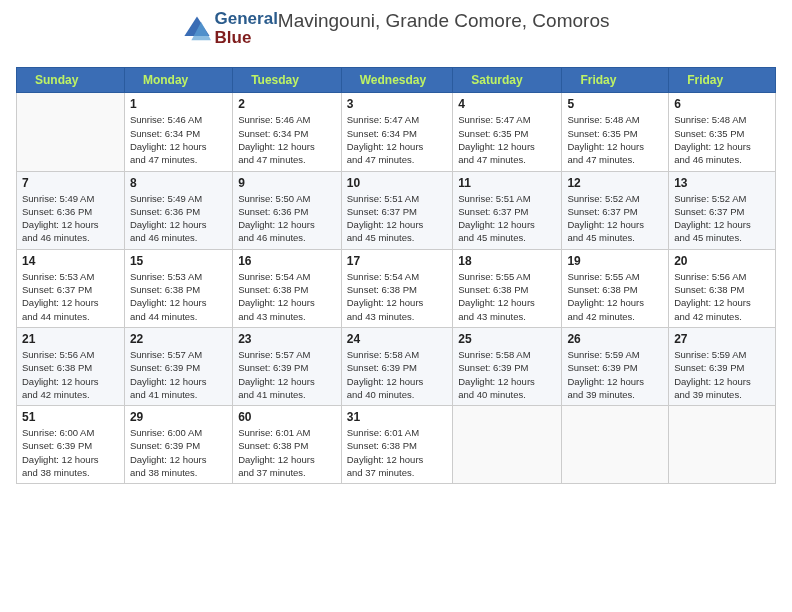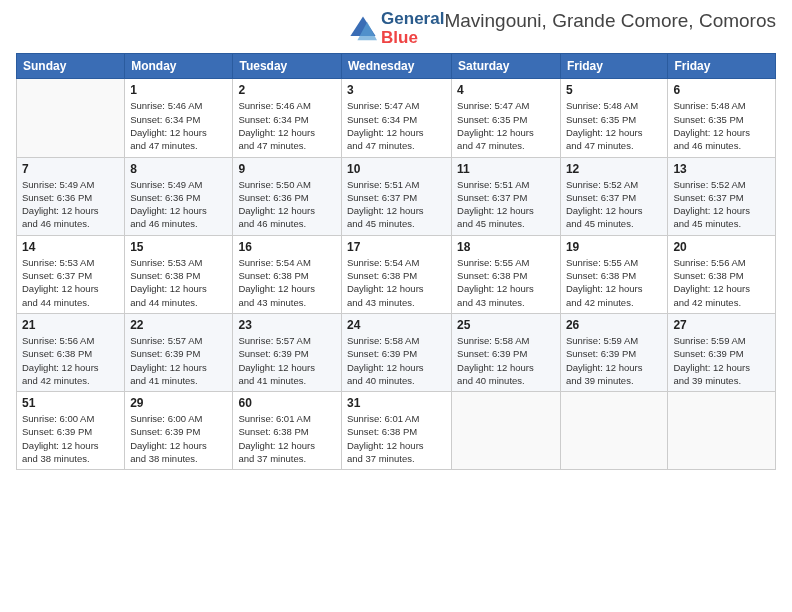--- a/index.html
+++ b/index.html
@@ -11,22 +11,22 @@
       overflow: hidden;
     }
     .page {
       width: 792px;
       height: 612px;
       padding: 10px 16px 10px 16px;
     }
     .header {
       display: flex;
       align-items: flex-start;
-      justify-content: flex-end;
-      margin-bottom: 6px;
+      justify-content: center;
+      margin-bottom: 20px;
     }
     .logo-area {
       display: flex;
       align-items: center;
     }
     .logo-icon {
       width: 28px;
       height: 28px;
       margin-right: 4px;
     }
@@ -42,23 +42,23 @@
       font-size: 19px;
       color: #444;
     }
     .calendar {
       width: 100%;
       border-collapse: collapse;
       font-size: 10.5px;
     }
     .calendar thead th {
       background-color: #3a6db5;
-      color: #ffffff;
+      color: #bef264;
       text-align: left;
-      padding: 5px 6px;
+      padding: 5px 18px;
       font-size: 12px;
       font-weight: bold;
       border: 1px solid #2a5b9e;
     }
     .calendar tbody td {
       border: 1px solid #ccc;
       vertical-align: top;
       padding: 4px 5px;
       width: 113px;
       min-height: 72px;
@@ -90,21 +90,21 @@
   <div class="header">
     <div class="logo-area">
       <svg class="logo-icon" viewBox="0 0 40 40">
         <polygon points="20,2 38,30 2,30" fill="#3a6db5"></polygon>
         <polygon points="26,10 40,36 12,36" fill="#5a9fd4" opacity="0.7"></polygon>
       </svg>
       <div>
         <div style="font-size:17px;font-weight:bold;color:#2a5b8c;line-height:1.1;">
           <span>General</span>
         </div>
-        <div style="font-size:17px;font-weight:bold;color:#ef4444;line-height:1.1;">
+        <div style="font-size:17px;font-weight:bold;color:#7f1d1d;line-height:1.1;">
           <span>Blue</span>
         </div>
       </div>
     </div>
     <div class="title-area">
       <div class="subtitle">Mavingouni, Grande Comore, Comoros</div>
     </div>
   </div>
 
   <table class="calendar">

